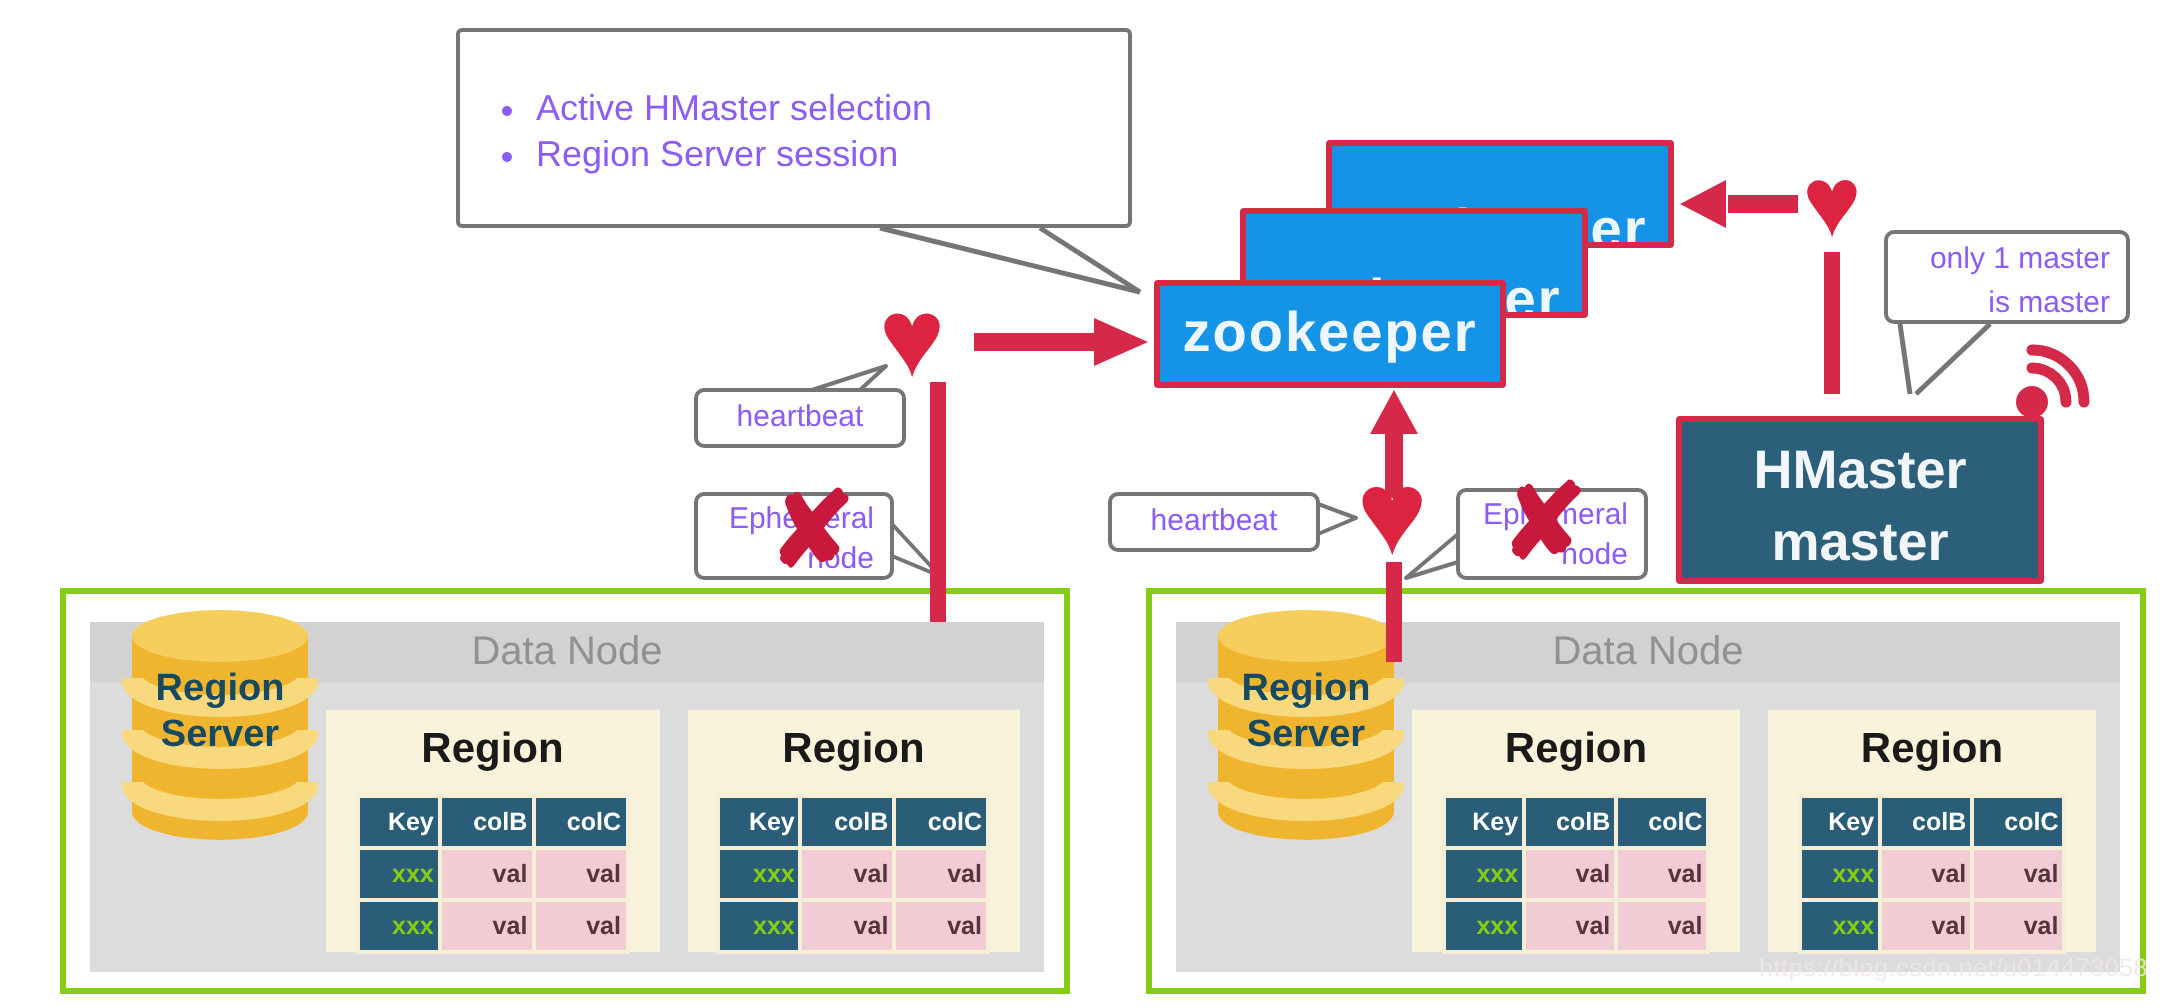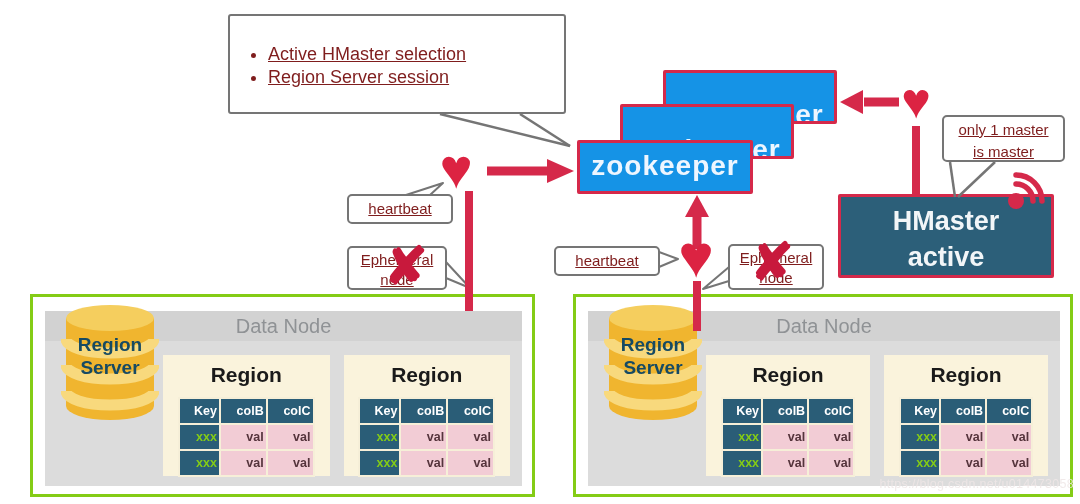--- a/index.html
+++ b/index.html
@@ -4,28 +4,28 @@
 <style>
   html,body { margin:0; padding:0; background:#ffffff; }
   .stage {
     position:relative; width:1080px; height:504px; overflow:hidden;
     background:#ffffff; font-family:"Liberation Sans", sans-serif;
   }
   .abs { position:absolute; }
 
   
   .bubble {
-    background:#ffffff; border:2px solid #757575; color:#7f1d1d;
-    box-sizing:border-box; border-radius:4px;text-decoration:underline;
+    background:#ffffff; border:2px solid #757575; color:#8b5cf6;
+    box-sizing:border-box; border-radius:4px;
   }
   .callout { padding:26px 10px 10px 16px; font-size:18px; border-radius:3px; }
   .callout ul { margin:0; padding-left:22px; list-style:disc; }
   .callout li { margin:2px 0; }
   .small-label { font-size:15px; text-align:center; line-height:26px; border-radius:5px; }
-  .two-line { text-align:center; padding:2px 8px; line-height:20px; }
+  .two-line { text-align:right; padding:2px 8px; line-height:20px; }
 
   
   .zk {
     background:#1593e6; border:3px solid #d5294a; box-sizing:border-box;
     overflow:hidden; border-radius:2px;
   }
   .zk-label {
     position:absolute; left:0; right:0; text-align:center;
     color:#eef6ff; font-size:28px; font-weight:bold; letter-spacing:1px;
   }
@@ -211,23 +211,23 @@
   <div class="abs zk" style="left:663px; top:70px; width:174px; height:54px; z-index:2;">
     <div class="zk-label clipped">zookeeper</div>
   </div>
   <div class="abs zk" style="left:620px; top:104px; width:174px; height:55px; z-index:3;">
     <div class="zk-label clipped">zookeeper</div>
   </div>
   <div class="abs zk" style="left:577px; top:140px; width:176px; height:54px; z-index:4;">
     <div class="zk-label center">zookeeper</div>
   </div>
 
-  <div class="abs hmaster" style="left:838px; top:194px; width:216px; height:84px; z-index:2;">
+  <div class="abs hmaster" style="left:838px; top:208px; width:184px; height:84px; z-index:2;">
     <div>HMaster</div>
-    <div>active</div>
+    <div>master</div>
   </div>
 
   <div class="abs bubble small-label" style="left:347px; top:194px; width:106px; height:30px;">heartbeat</div>
   <div class="abs bubble small-label" style="left:554px; top:246px; width:106px; height:30px;">heartbeat</div>
 
   <div class="abs bubble small-label two-line" style="left:347px; top:246px; width:100px; height:44px;">
     <div>Ephemeral</div>
     <div>node</div>
   </div>
   <div class="abs bubble small-label two-line" style="left:728px; top:244px; width:96px; height:46px;">

